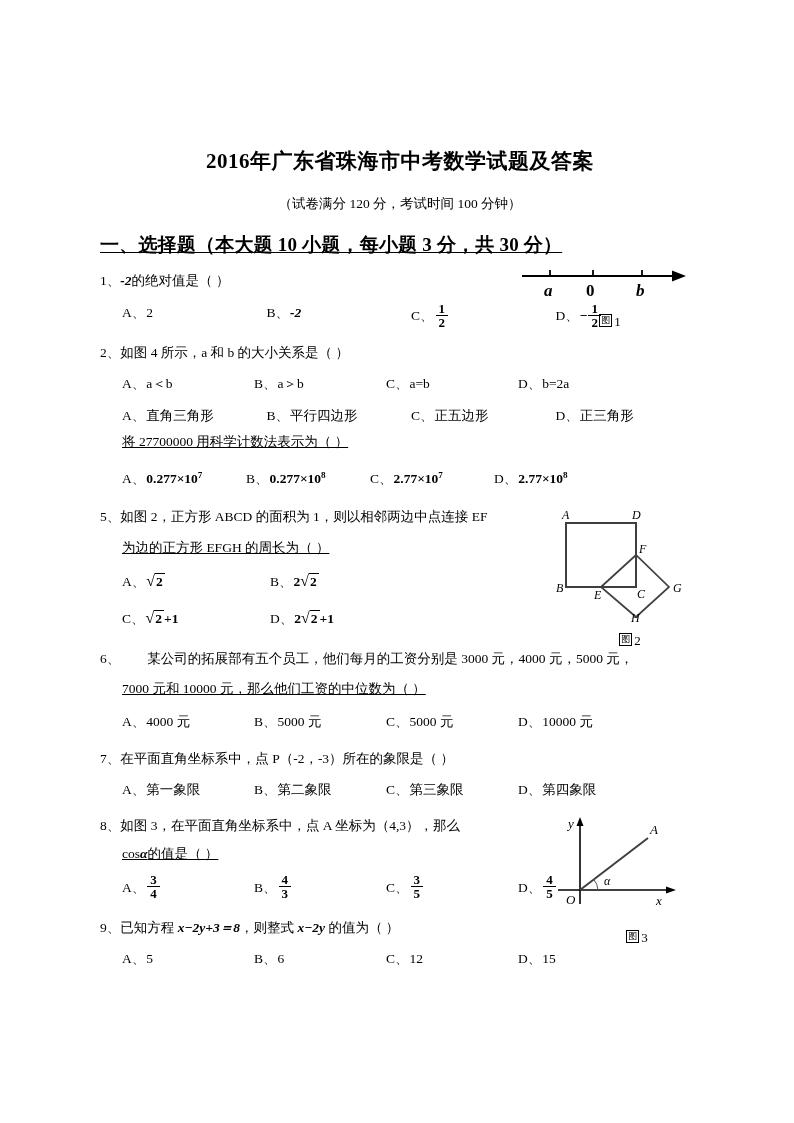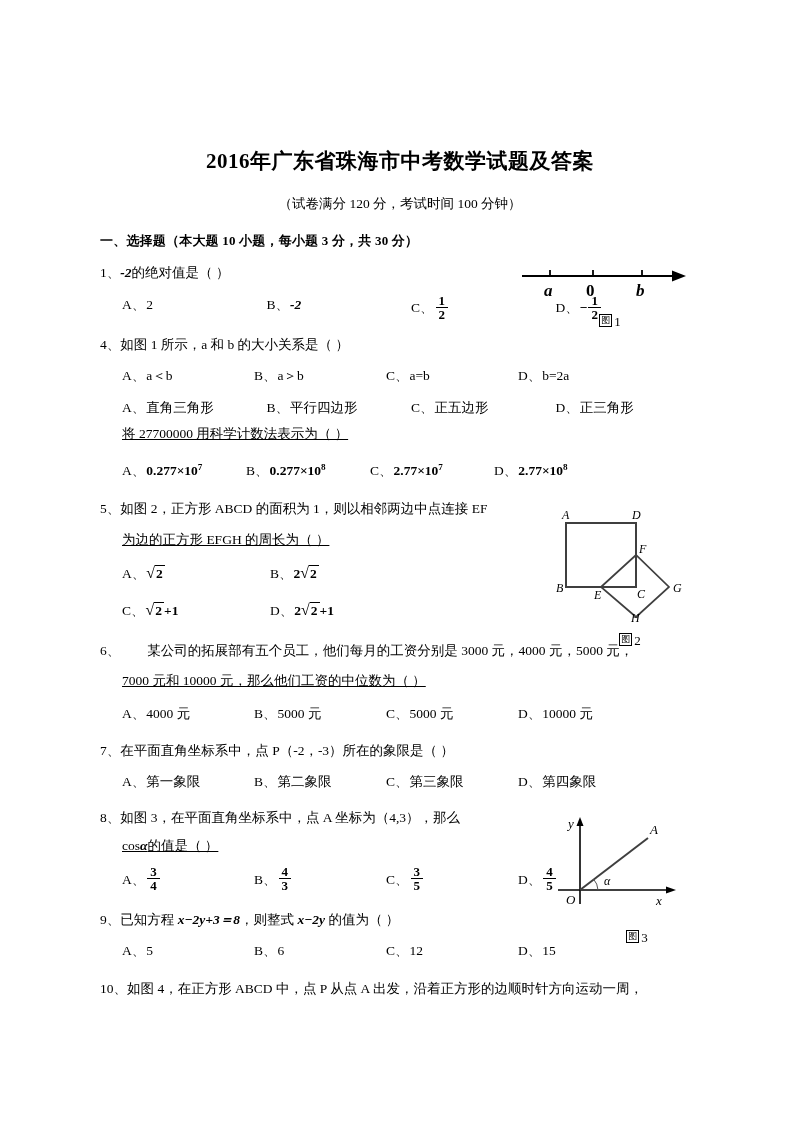--- a/index.html
+++ b/index.html
@@ -44,22 +44,23 @@
   .doc-subtitle {
     text-align: center;
     font-size: 13.5px;
     margin: 0;
     padding-top: 22px;
     line-height: 1.2;
   }
 
   
   .section-head {
-    font-size: 13px;
+    font-size: 19px;
     font-weight: bold;
+    text-decoration: underline;
     margin: 0;
     padding-top: 20px;
     letter-spacing: 0.2px;
   }
 
   
   .q {
     position: relative;
     font-size: 13.5px;
     line-height: 1.05;
@@ -203,21 +204,21 @@
               <span class="frac">
                 <span class="num">1</span>
                 <span class="den">2</span>
               </span>
             </span>
           </span>
       </div>
     </div>
 
     <div class="q">
-      <div class="q-stem">4、如图 1 所示，a 和 b 的大小关系是（      ）</div>
+      <div class="q-stem">2、如图 4 所示，a 和 b 的大小关系是（      ）</div>
       <div class="opts w2">
         <span class="opt">
             <span class="optlbl">A、</span>
             <span>a＜b</span>
           </span>
         <span class="opt">
             <span class="optlbl">B、</span>
             <span>a＞b</span>
           </span>
         <span class="opt">
@@ -410,23 +411,20 @@
             <span class="optlbl">C、</span>
             <span>12</span>
           </span>
         <span class="opt">
             <span class="optlbl">D、</span>
             <span>15</span>
           </span>
       </div>
     </div>
 
-    <div class="q">
-      <div class="q-stem" style="padding-top:18px;width:640px">10、如图 4，在正方形 ABCD 中，点 P 从点 A 出发，沿着正方形的边顺时针方向运动一周，</div>
-    </div>
 
   </div>
 
   <div class="figure" id="fig1">
     <svg width="170" height="42" viewBox="0 0 170 42">
       <line x1="2" y1="14" x2="152" y2="14" stroke="#000" stroke-width="2.2"></line>
       <polygon points="152,8.5 166,14 152,19.5" fill="#000"></polygon>
       <line x1="30" y1="8" x2="30" y2="14" stroke="#000" stroke-width="1.8"></line>
       <line x1="73" y1="8" x2="73" y2="14" stroke="#000" stroke-width="1.8"></line>
       <line x1="122" y1="8" x2="122" y2="14" stroke="#000" stroke-width="1.8"></line>

